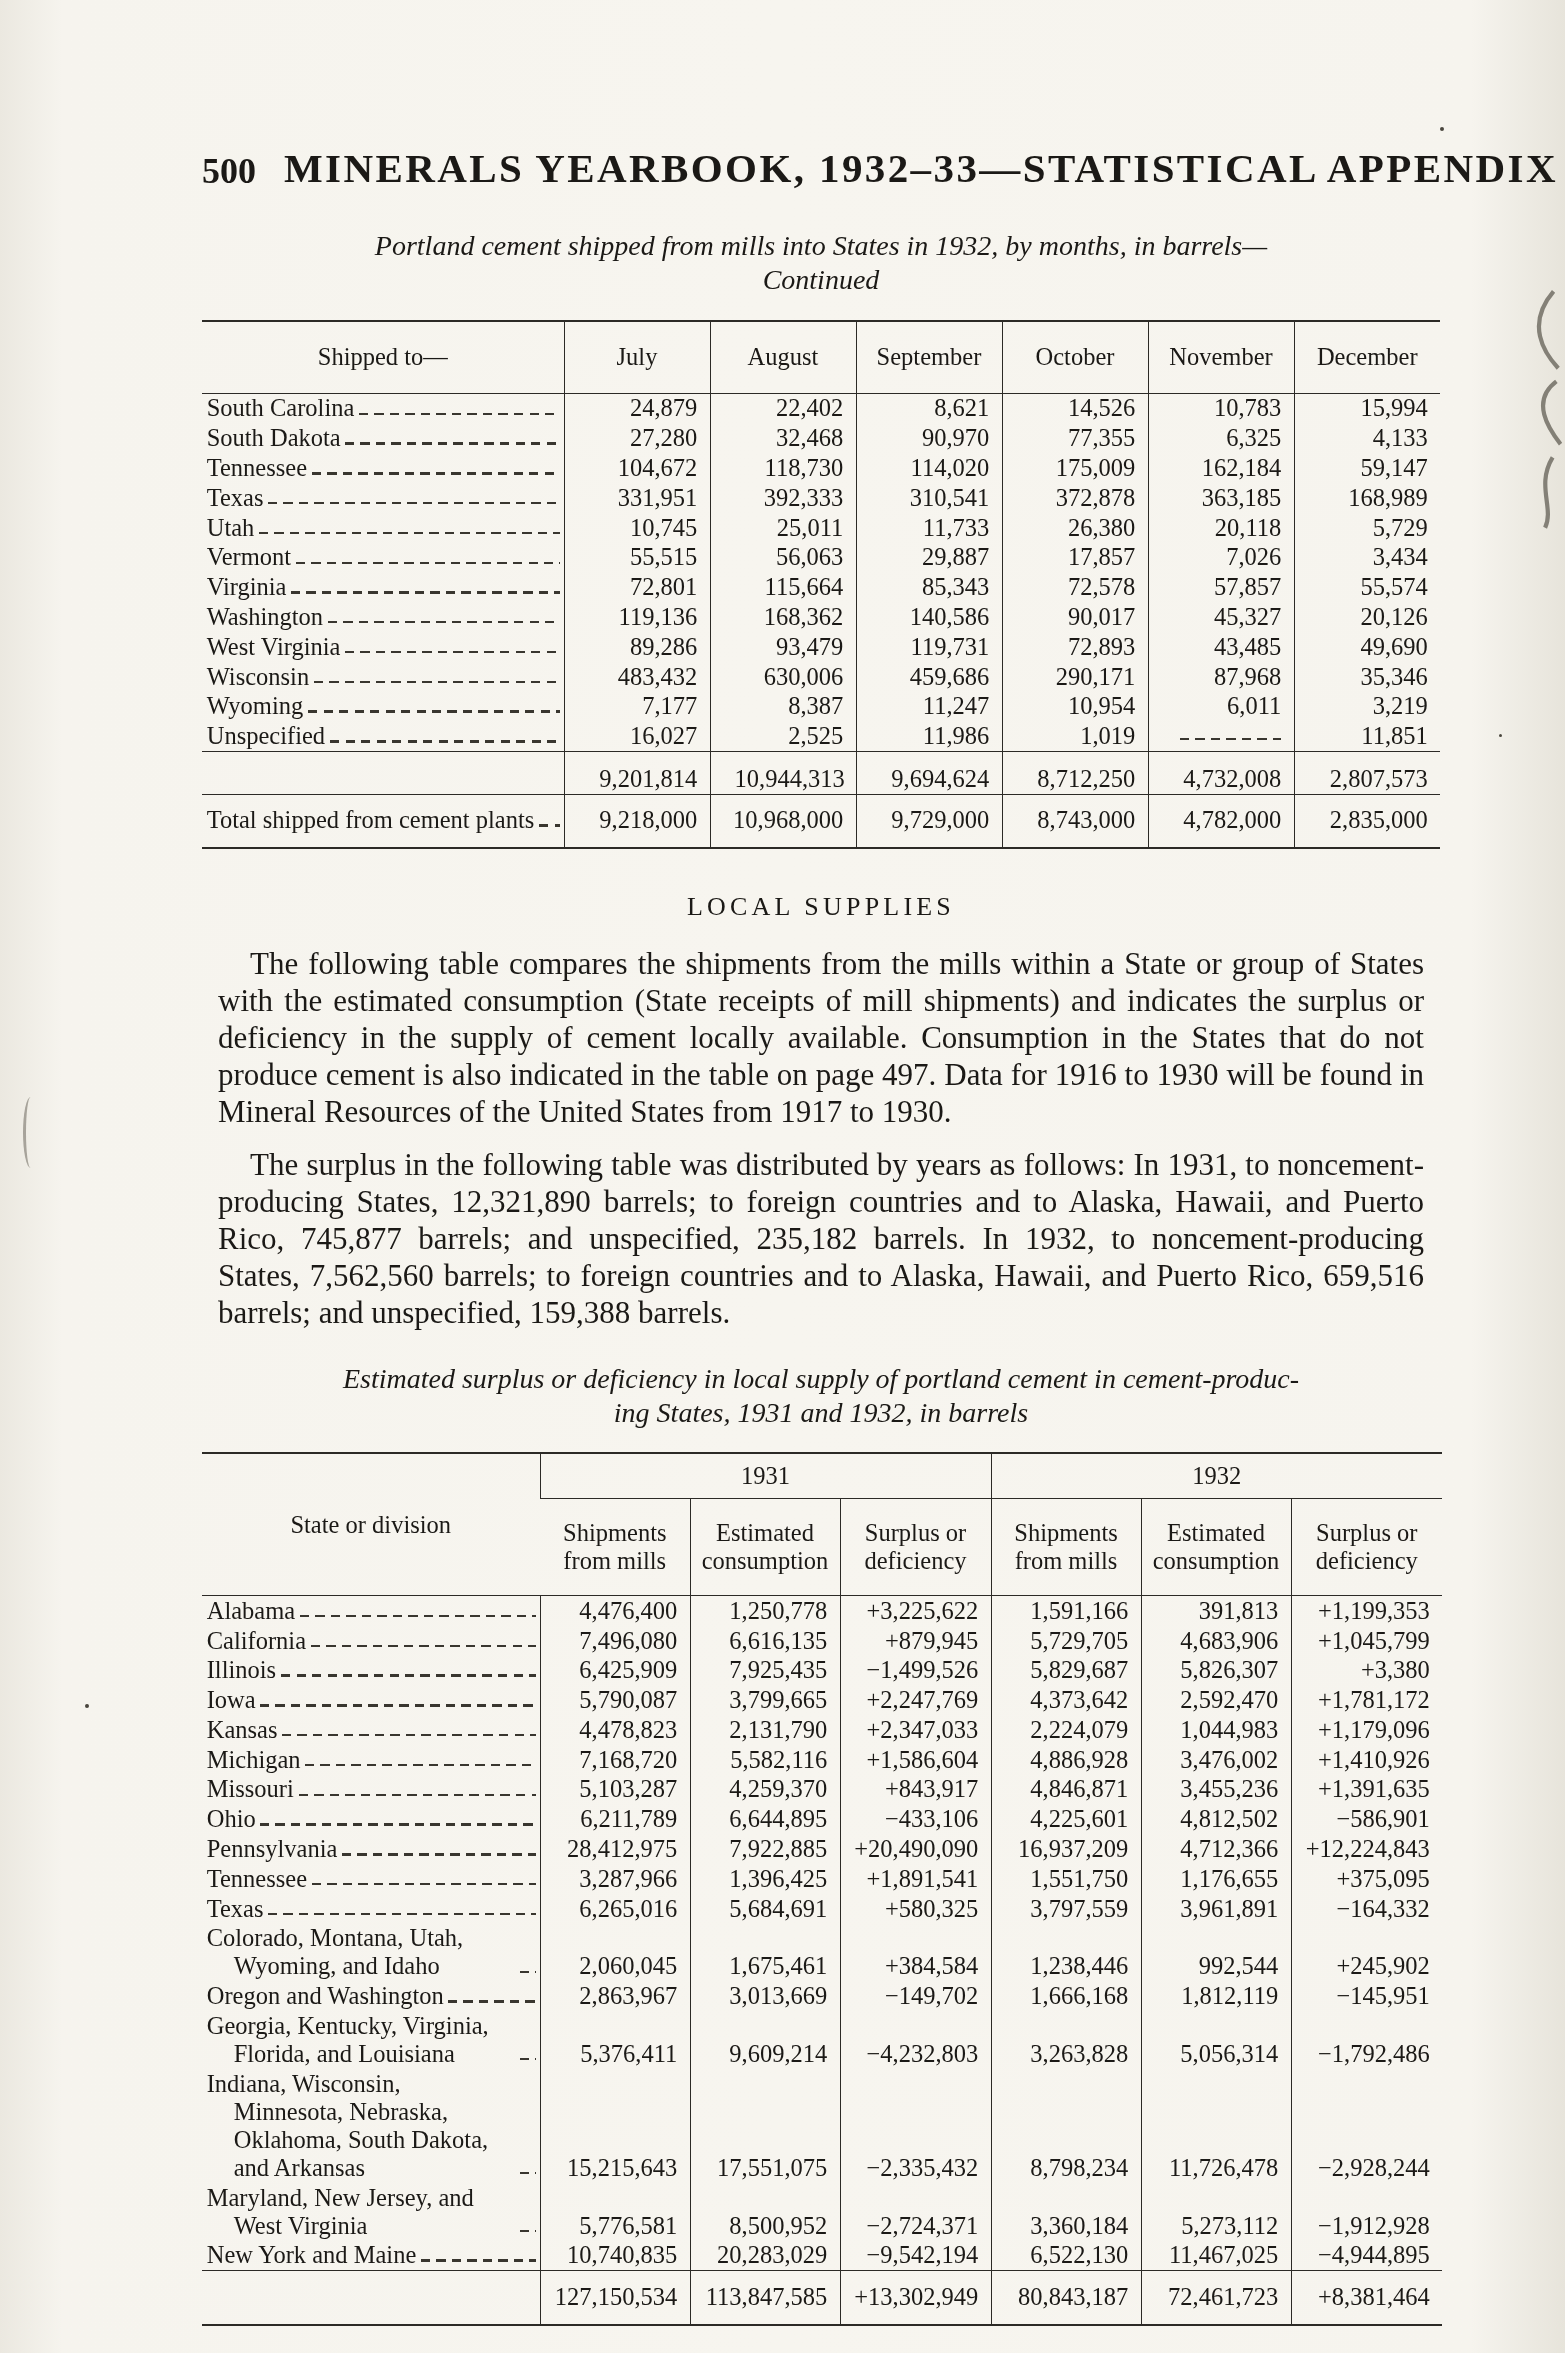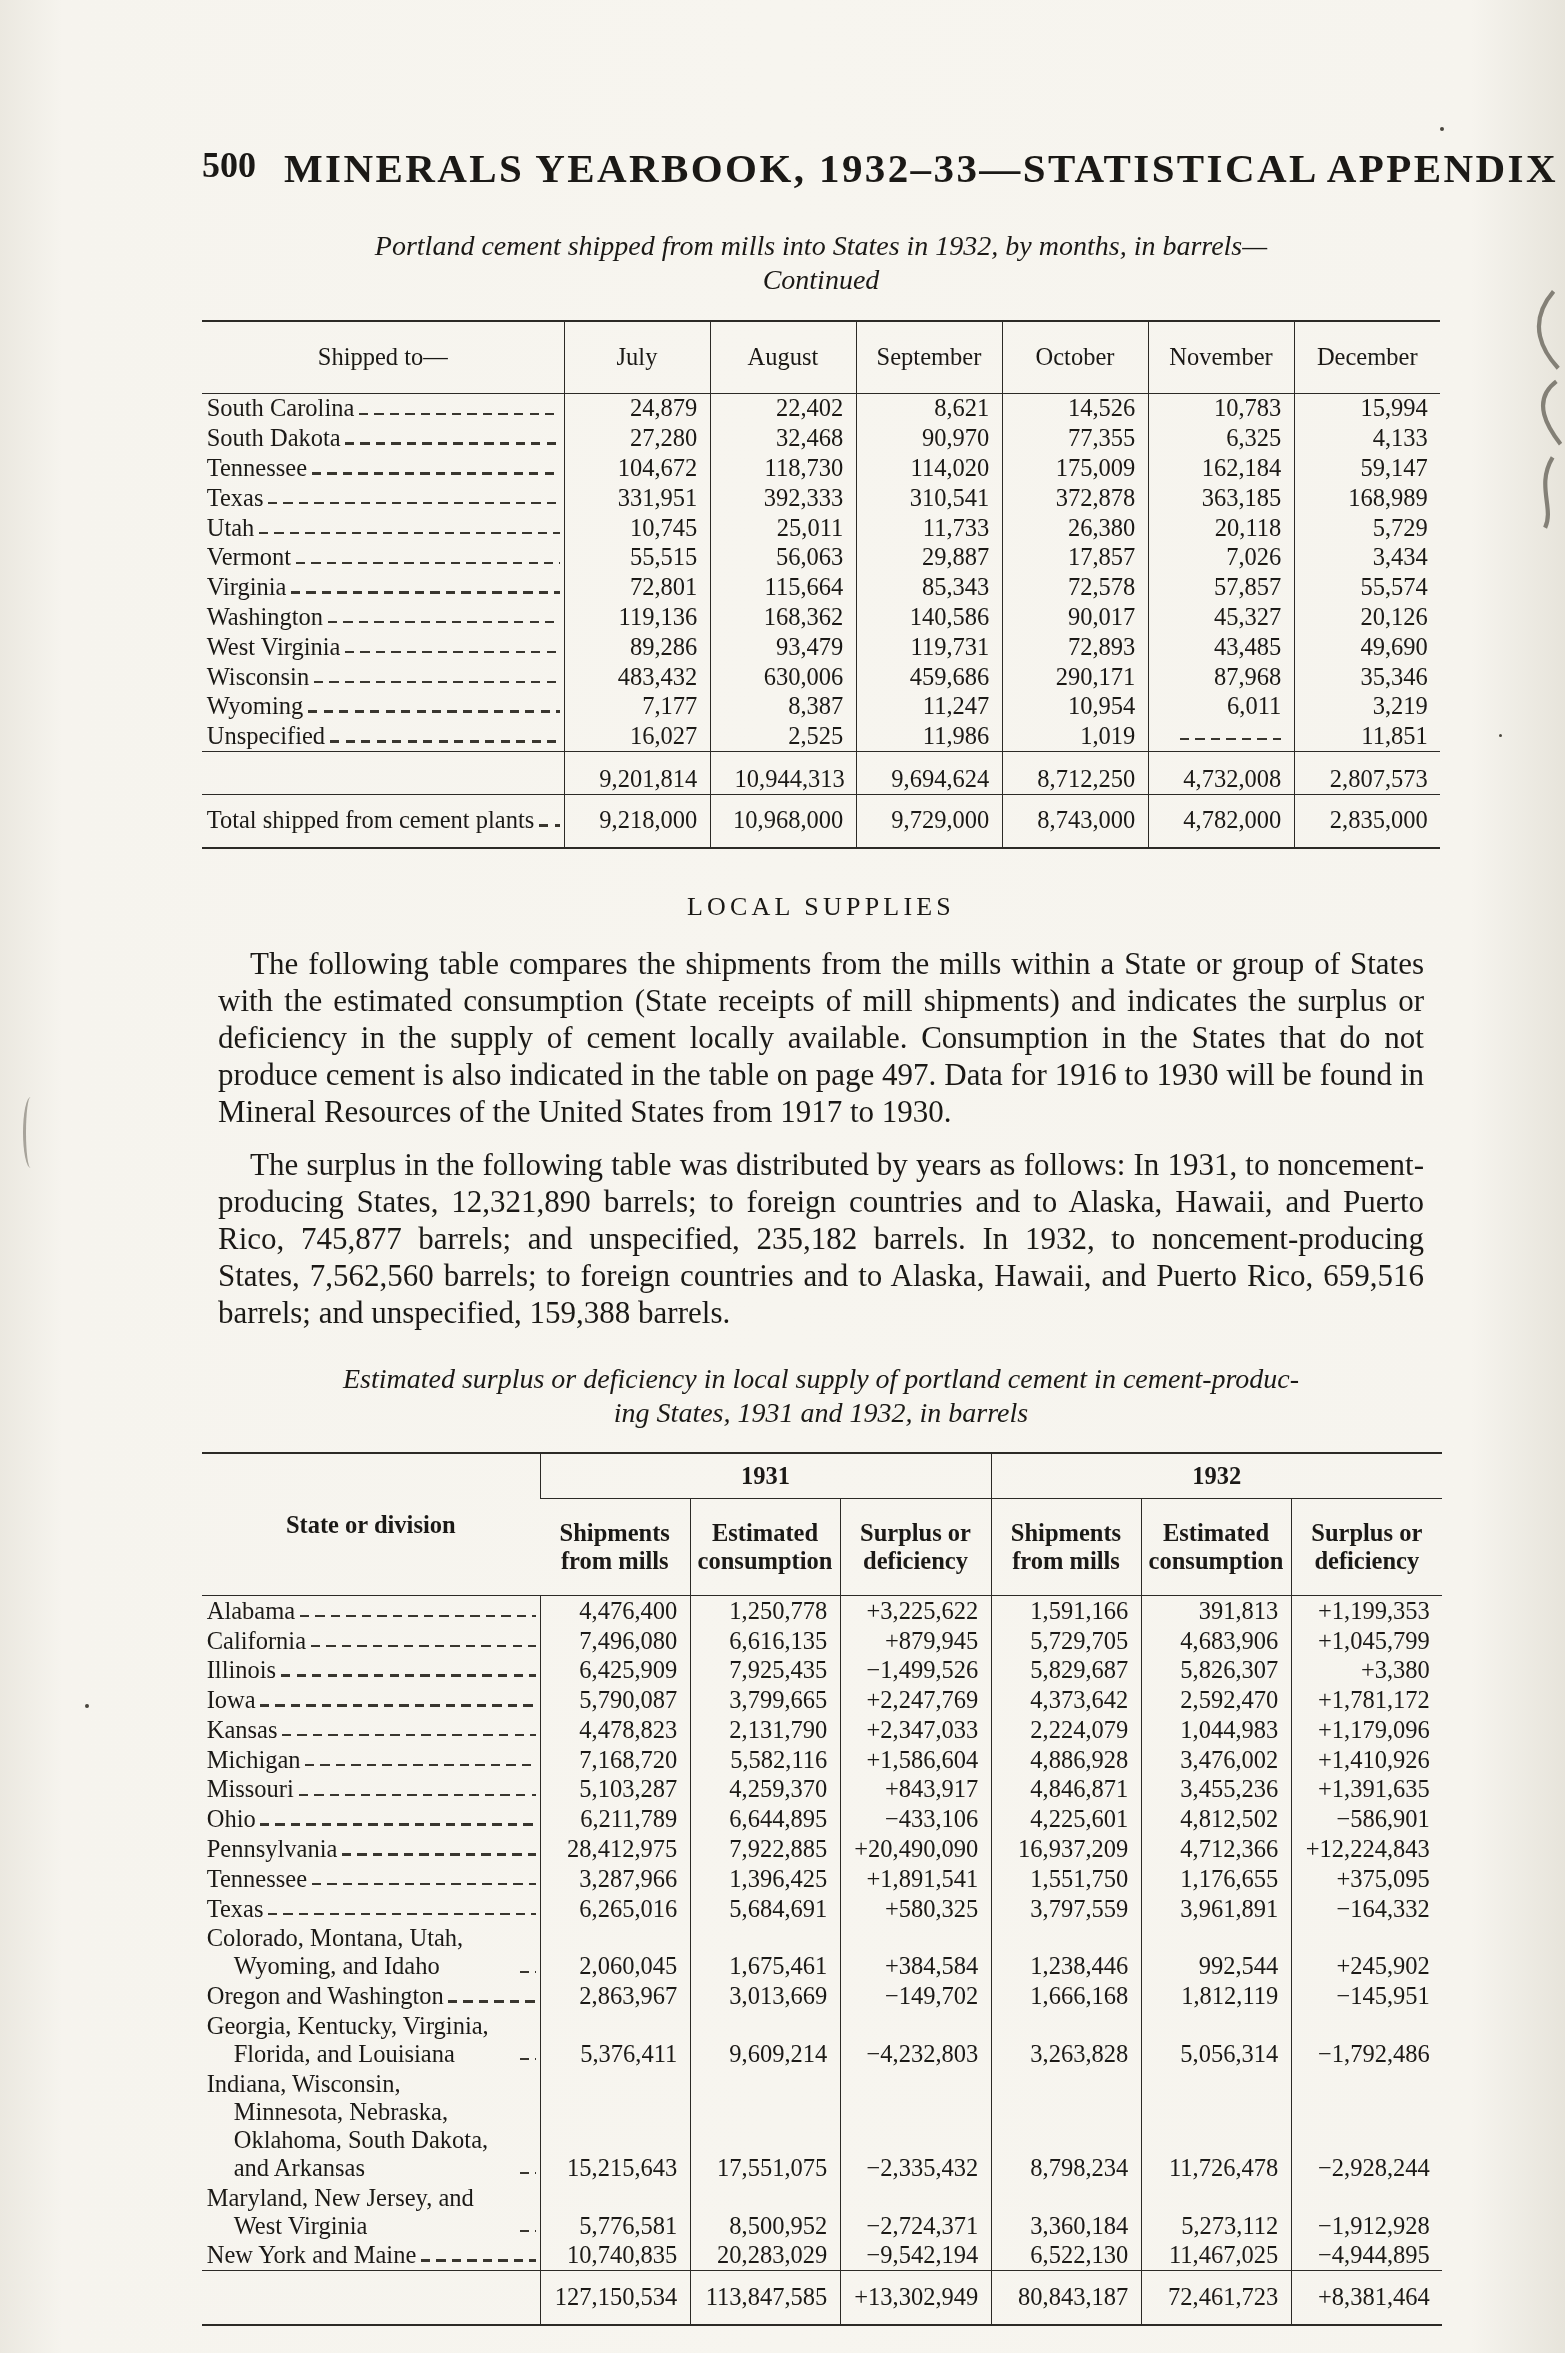--- a/index.html
+++ b/index.html
@@ -5,21 +5,21 @@
   html,body { margin:0; padding:0; }
   body {
     width:1565px; height:2550px; position:relative; overflow:hidden;
     background:linear-gradient(90deg,#ebe8e0 0%, #f6f4ee 4%, #f7f5ef 50%, #f6f4ee 94%, #e7e4db 100%);
     font-family:"Liberation Serif","DejaVu Serif",serif;
     color:#1b1916;
   }
   .content { position:absolute; left:202px; top:144px; width:1238px; }
 
   
-  .page-head { display:flex; align-items:flex-start; gap:28px; font-weight:bold; }
+  .page-head { display:flex; align-items:flex-end; gap:28px; font-weight:bold; }
   .page-num { font-size:36px; }
   .running  { font-size:41px; letter-spacing:2.4px; white-space:nowrap; }
 
   
   .tbl-title { margin-top:37px; text-align:center; font-style:italic; font-size:28px; line-height:34px; }
   .tbl-title.second { margin-top:31px; }
 
   
   table.datatable {
     border-collapse:collapse; table-layout:fixed; width:100%;
@@ -51,21 +51,21 @@
   #table1 tbody.block tr.second td { padding-top:0.9px;  padding-bottom:11.3px; }
   #table1 tbody.grand td { padding-top:11.3px; padding-bottom:13px; vertical-align:bottom; }
 
   
   .section-head { margin-top:43px; text-align:center; font-weight:normal; font-size:26px; letter-spacing:4.2px; }
   .body-copy { margin-top:22.6px; }
   .body-copy p { margin:16px; font-size:31px; line-height:37px; text-align:justify; text-indent:32px; }
 
   
   #table2 thead { border-bottom:1.9px solid #2c2a26; }
-  #table2 thead th { vertical-align:middle; text-align:center; padding:1.9px 5.6px;font-weight:bold; }
+  #table2 thead th { vertical-align:middle; text-align:center; padding:1.9px 5.6px; }
   #table2 th.year { height:40px; border-bottom:1.4px solid #2c2a26; }
   #table2 th.sub  { height:92px; }
   #table2 tbody.main td  { vertical-align:bottom; }
   #table2 tbody.main tr  { height:29px; }
   #table2 tbody.total td { padding-top:12.2px; padding-bottom:13px; }
 
   
   .edge-mark { position:absolute; right:2.8px; top:287px; opacity:.8; }
   .fold-mark { position:absolute; left:22.6px; top:1097px; width:12.2px; height:71px;
                border-left:3.8px solid #6d685e; border-radius:50% 0 0 50%; opacity:.55; }

